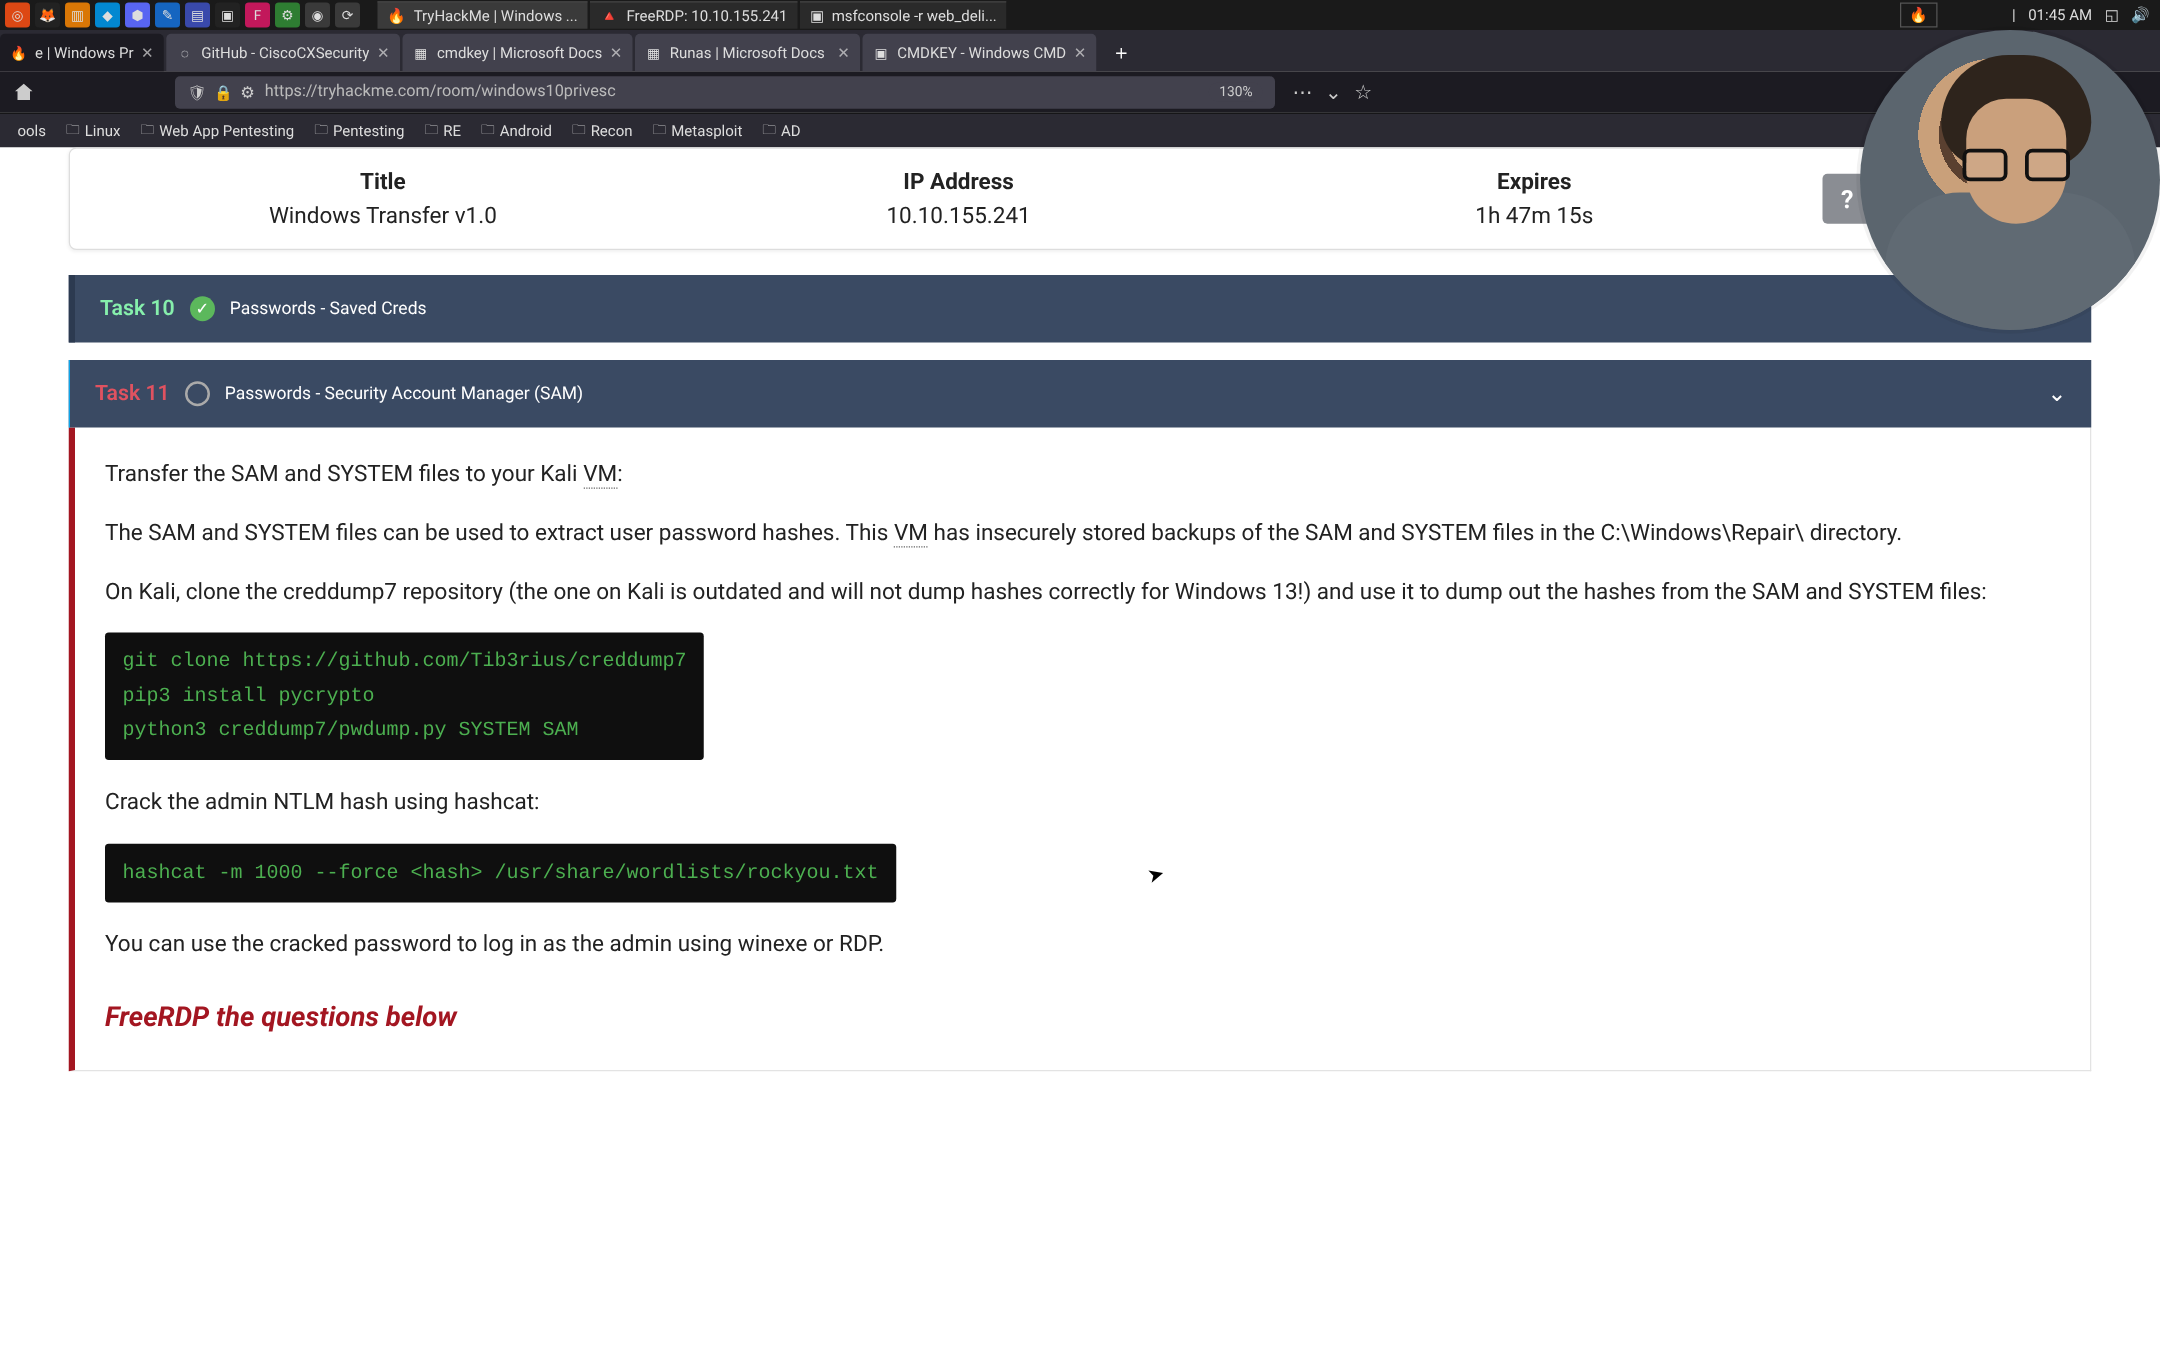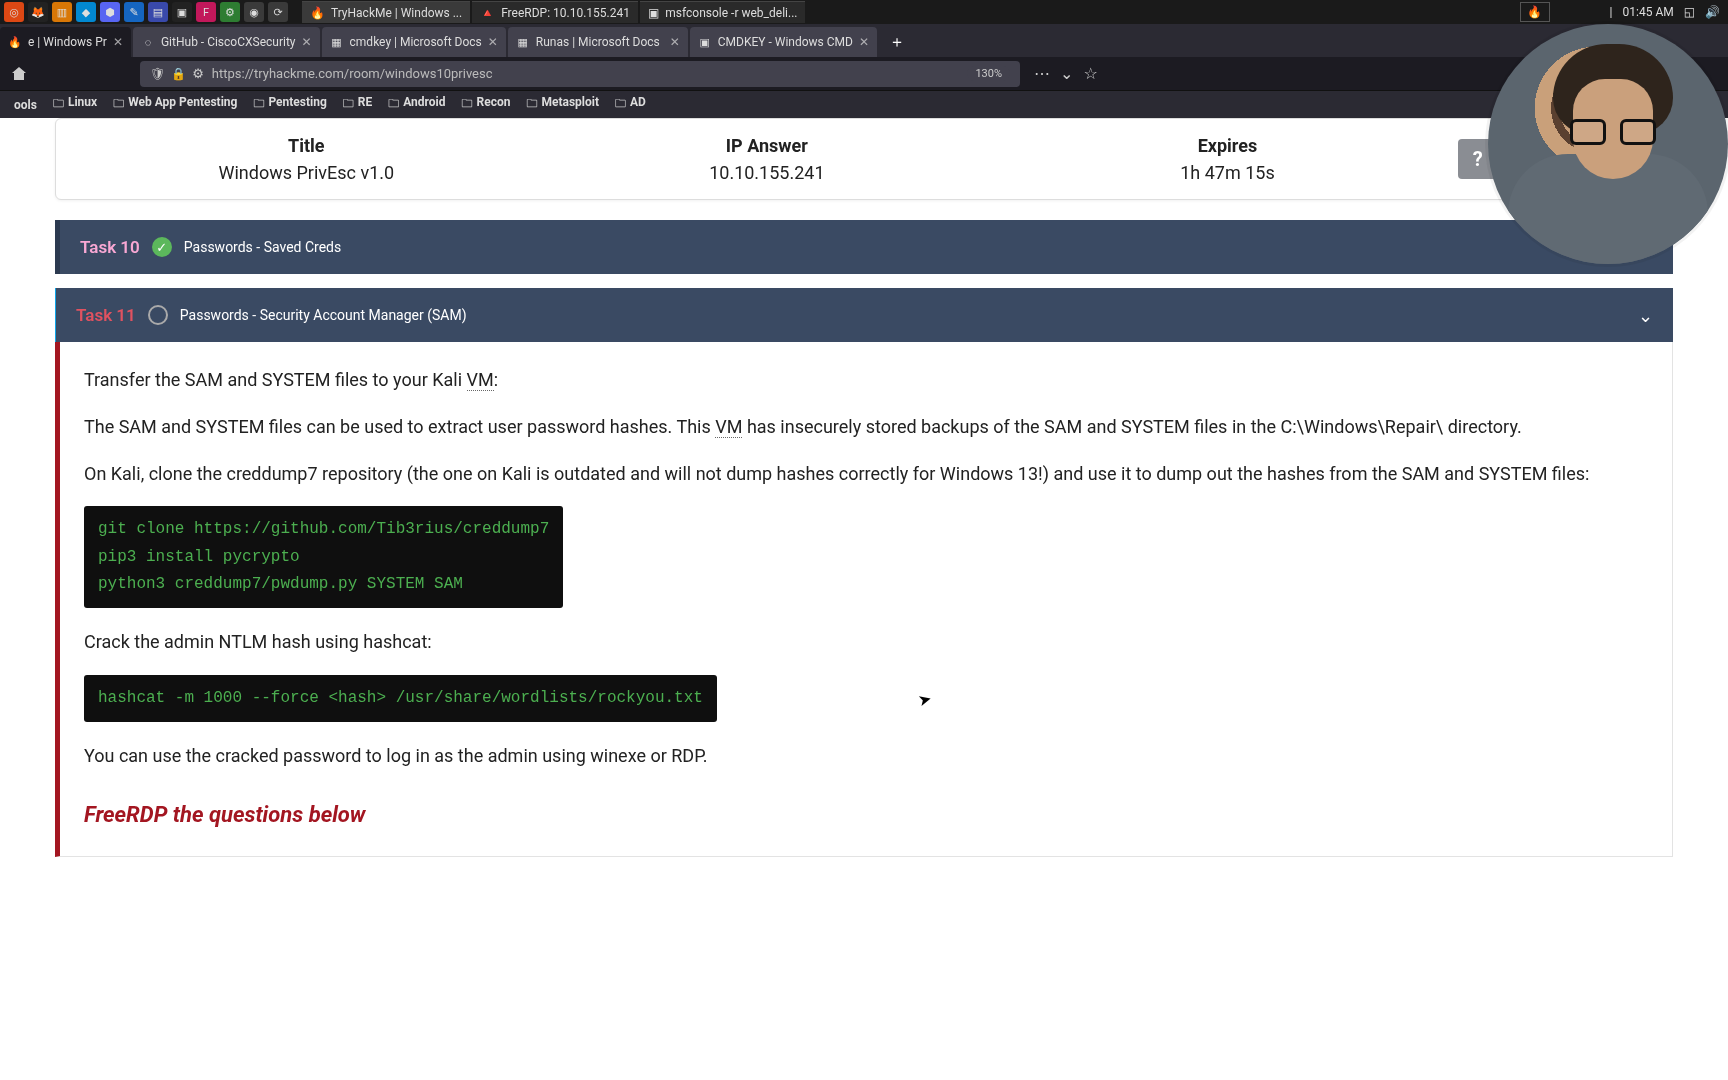--- a/index.html
+++ b/index.html
@@ -26,21 +26,21 @@
 
 .urlbar-row { background: #1c1b22; height: 33px; display: flex; align-items: center; padding: 0 6px; gap: 8px; }
 .home-btn { width:26px; height:26px; color:#ccc; display:flex; align-items:center; justify-content:center;}
 .urlbar { flex: 0 0 880px; background: #42414d; border-radius: 4px; height: 26px; display: flex; align-items: center; padding: 0 10px; color: #ccc; font-size: 13px; margin-left: 100px;}
 .urlbar .shield, .urlbar .lock { margin-right:6px; font-size:12px; }
 .url-right { display:flex; align-items:center; gap:10px; margin-left:6px; color:#ccc; }
 .zoom-pill { background:#42414d; border-radius:10px; padding:1px 8px; font-size:11px; }
 
 
 .bookbar { background: #2b2a33; height: 28px; display: flex; align-items: center; padding: 0 4px; gap: 4px; color:#ddd; font-size:12px; border-top:1px solid #111;}
-.bm { display:flex; align-items:flex-start; gap:4px; padding: 2px 6px; border-radius:3px;font-weight:bold; }
+.bm { display:flex; align-items:center; gap:4px; padding: 2px 6px; border-radius:3px; }
 .bm .fico { font-size:11px; opacity:.8;}
 
 
 .page { position:absolute; left:0; right:0; top:118px; bottom:0; background:#fff; }
 
 
 .vmcard-wrap { padding: 0 55px; }
 .vmcard { background:#fff; border:1px solid #ddd; border-radius:6px; padding: 16px 20px; display:flex; align-items:center; box-shadow: 0 1px 3px rgba(0,0,0,.06);}
 .vmcol { flex:1; text-align:center; }
 .vmcol .lbl { font-weight:700; font-size:18px; color:#222; margin-bottom:6px;}
@@ -48,21 +48,21 @@
 .vm-actions { display:flex; gap:10px; align-items:center; }
 .btn-q { width:40px; height:40px; background:#8a8d93; color:#fff; display:flex; align-items:center; justify-content:center; border-radius:4px; font-size:20px; font-weight:700;}
 .btn-addhr { background:#ffb300; color:#111; border-radius:4px; padding: 10px 16px; font-size:18px; font-weight:600;}
 .btn-red { background:#d62f3a; width:14px; height:40px; border-radius:4px 0 0 4px; }
 
 
 .accordion { margin: 20px 55px 0 55px; background:#3a4a63; color:#fff; height:54px; display:flex; align-items:center; padding:0 20px; border-left:5px solid #2c3a50; position:relative;}
 .accordion.open { border-left:1px solid #0ea5e9; }
 .accordion .tasknum { color:#ff7b72; font-weight:600; margin-right:12px; font-size:17px;}
 .accordion.open .tasknum { color:#e05260; }
-.accordion.done .tasknum { color:#f9a8d4; }
+.accordion.done .tasknum { color:#86efac; }
 .accordion .status-ic { width:20px; height:20px; border-radius:50%; margin-right:12px; display:flex; align-items:center; justify-content:center; font-size:13px;}
 .accordion .status-ic.check { background:#5cb85c; color:#fff;}
 .accordion .status-ic.circle { border:2px solid #aaa; }
 .accordion .ttitle { font-size:14px; }
 .accordion .chev { position:absolute; right:20px; font-size:18px; }
 
 
 .taskbody { margin: 0 55px; border:1px solid #e3e3e3; border-top:none; border-left:5px solid #a31621; padding: 24px 24px; font-size:18px; line-height:1.6; color:#222;}
 .taskbody p { margin-bottom: 18px; }
 .abbr { border-bottom: 1px dotted #666; }
@@ -208,24 +208,24 @@
       <span>AD</span>
     </div>
 </div>
 
 <div class="page">
 
   <div class="vmcard-wrap">
     <div class="vmcard">
       <div class="vmcol">
         <div class="lbl">Title</div>
-        <div class="val">Windows PrivEsc v1.0</div>
+        <div class="val">Windows Transfer v1.0</div>
       </div>
       <div class="vmcol">
-        <div class="lbl">IP Answer</div>
+        <div class="lbl">IP Address</div>
         <div class="val">10.10.155.241</div>
       </div>
       <div class="vmcol">
         <div class="lbl">Expires</div>
         <div class="val">1h 47m 15s</div>
       </div>
       <div class="vm-actions">
         <div class="btn-q">?</div>
         <div class="btn-addhr">Add 1 hour</div>
         <div class="btn-red"></div>

